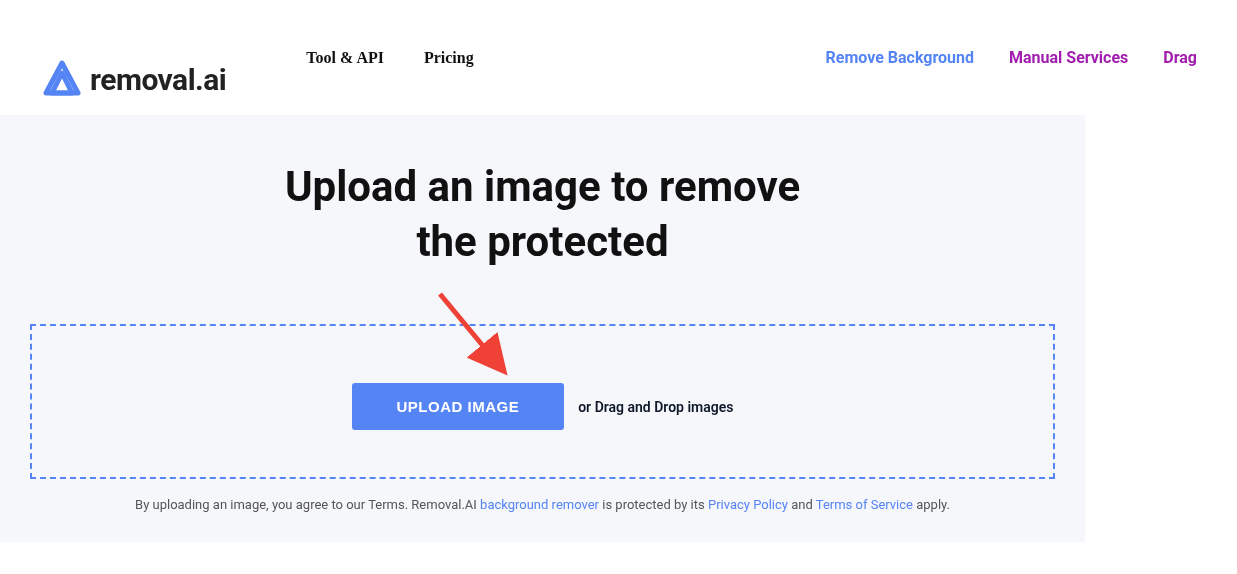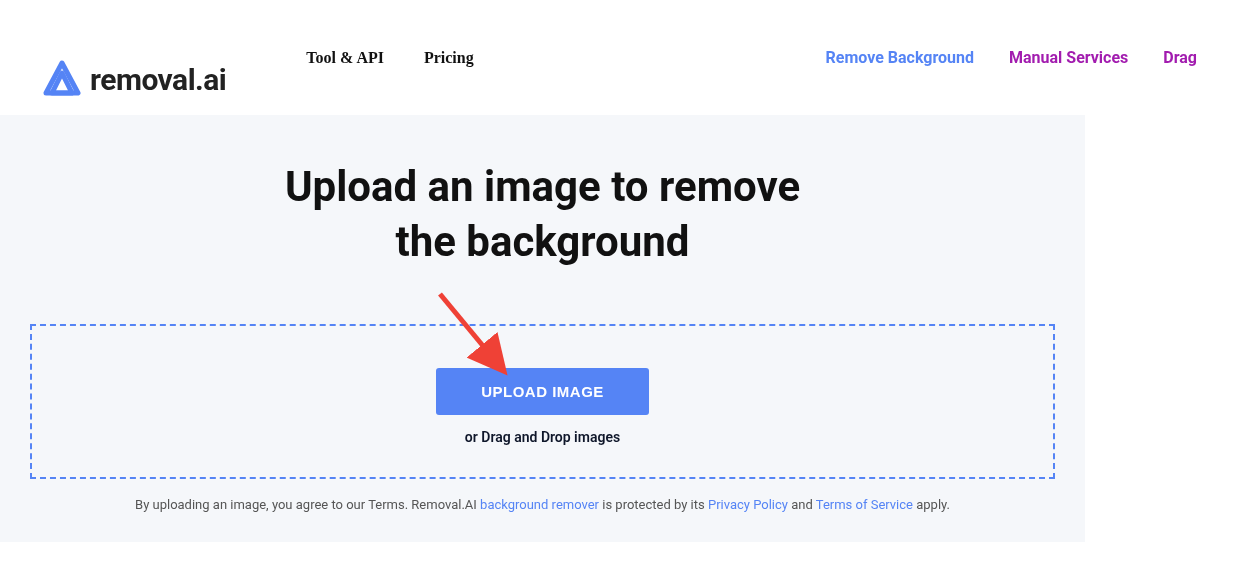--- a/index.html
+++ b/index.html
@@ -84,21 +84,21 @@
       left: 430px;
       top: -40px;
       pointer-events: none;
     }
 
     .upload-zone {
       border: 2px dashed #5584f5;
       border-radius: 0;
       min-height: 155px;
       display: flex;
-      flex-direction: column;
+      flex-direction: row;
       align-items: center;
       justify-content: center;
       gap: 14px;
       padding: 40px 0 30px;
     }
 
     .upload-btn {
       background: #5584f5;
       color: #fff;
       font-weight: 700;
@@ -147,21 +147,21 @@
   <div class="nav-right">
     <span class="nav-item active">Remove Background</span>
     <span class="nav-item">Manual Services</span>
     <span class="nav-item">Drag</span>
   </div>
 </div>
 
 <div class="hero">
   <h1 class="hero-title">
     <span class="line">Upload an image to remove</span>
-    <span class="line">the background</span>
+    <span class="line">the protected</span>
   </h1>
 
   <div class="upload-zone-wrap">
 
     <div class="arrow-annotation">
       <svg width="90" height="100" viewBox="0 0 90 100">
         <defs>
           <marker id="ahead" markerWidth="8" markerHeight="8" refX="5" refY="4" orient="auto">
             <path d="M0,0 L8,4 L0,8 Z" fill="#ef4136"></path>
           </marker>

